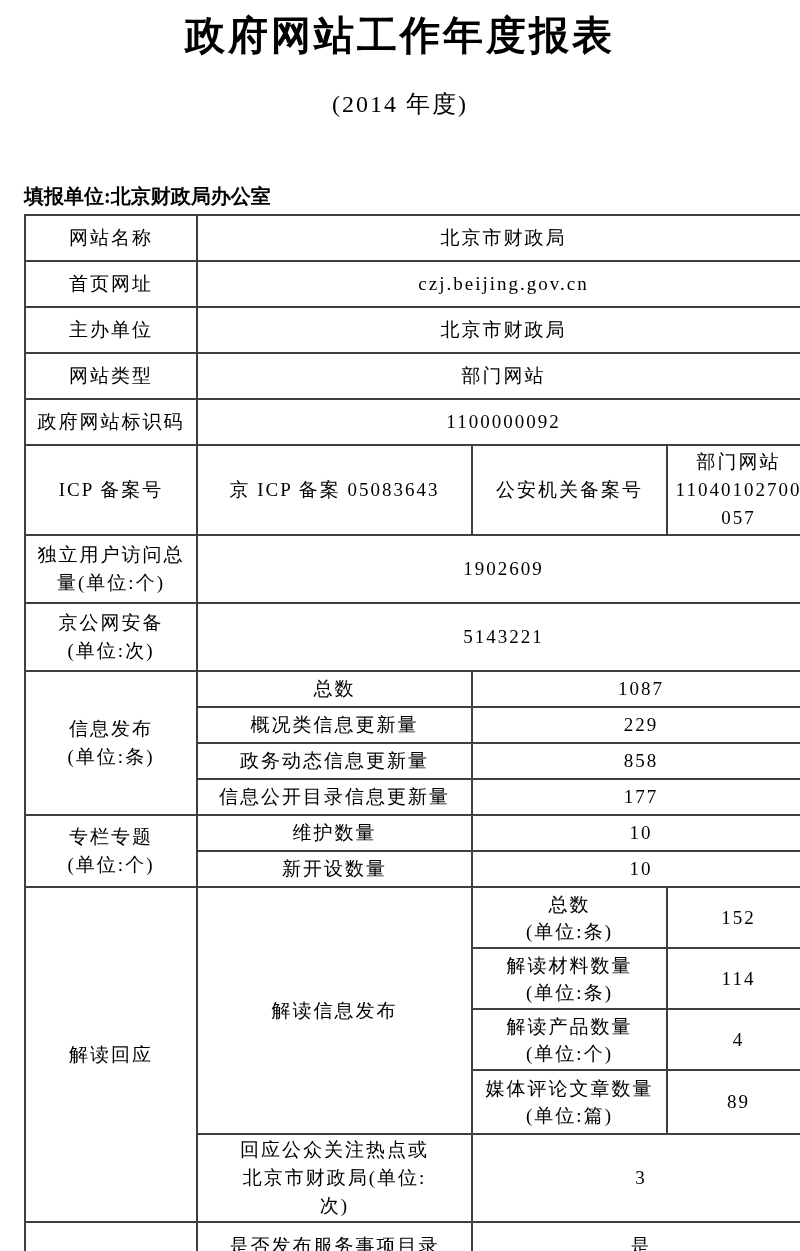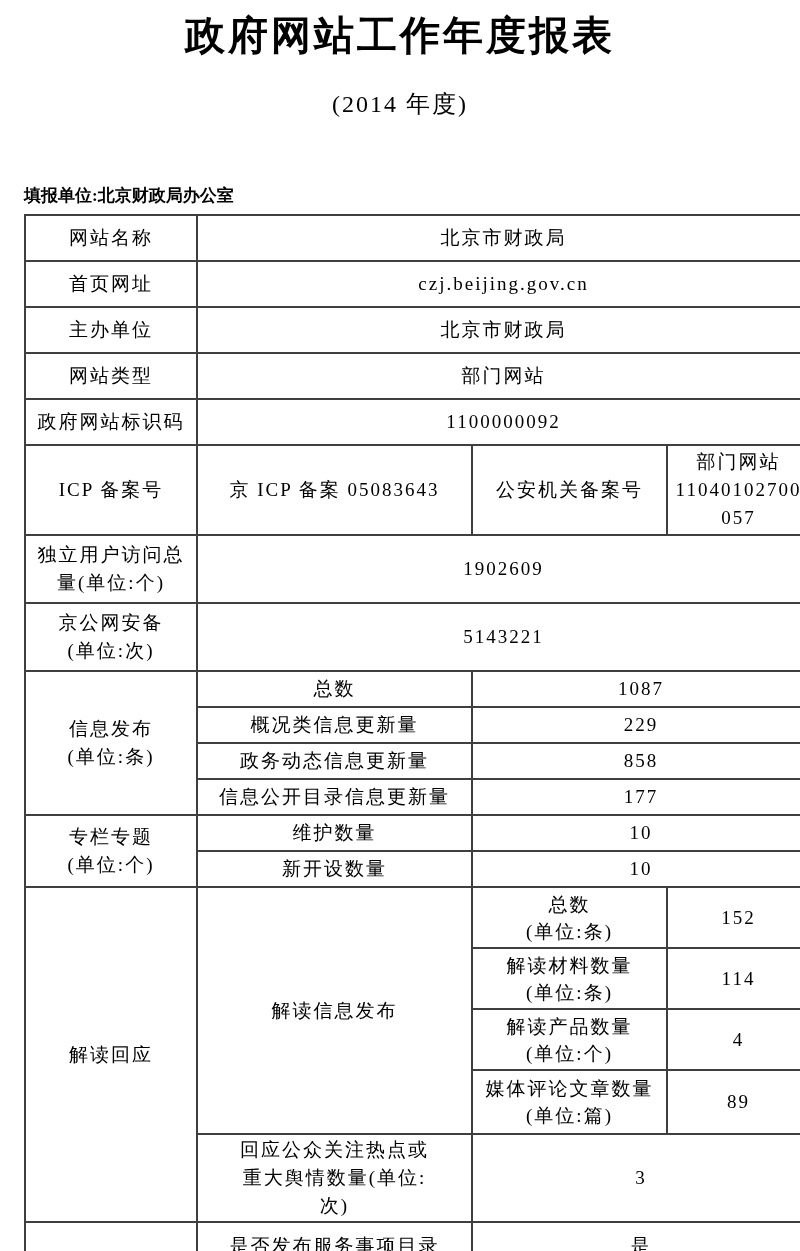--- a/index.html
+++ b/index.html
@@ -11,21 +11,21 @@
   .page{padding:0 24px;}
   .title{
     text-align:center;font-size:40px;font-weight:bold;letter-spacing:3px;
     padding-top:12px;line-height:46px;
     font-family:"Liberation Sans","DejaVu Sans",sans-serif;
   }
   .subtitle{
     text-align:center;font-size:24px;letter-spacing:2px;margin-top:32px;line-height:28px;
   }
   .reporting-unit{
-    font-size:17px;font-weight:bold;margin-top:66px;margin-bottom:6px;line-height:24px;
+    font-size:20px;font-weight:bold;margin-top:66px;margin-bottom:6px;line-height:24px;
   }
   table.report{
     border-collapse:collapse;table-layout:fixed;width:785px;
   }
   table.report td{
     border:2px solid #3f3f3f;
     text-align:center;vertical-align:middle;
     font-size:19px;letter-spacing:2px;
     padding:1px 4px;overflow:hidden;
   }
@@ -165,21 +165,21 @@
     <tr class="h64">
       <td>
         <span class="ln2">媒体评论文章数量</span>
         <span class="ln2">(单位:篇)</span>
       </td>
       <td>89</td>
     </tr>
     <tr class="h88">
       <td>
         <span class="ln">回应公众关注热点或</span>
-        <span class="ln">重大舆情数量(单位:</span>
+        <span class="ln">北京市财政局(单位:</span>
         <span class="ln">次)</span>
       </td>
       <td colspan="2">3</td>
     </tr>
 
     <tr class="h43">
       <td></td>
       <td>是否发布服务事项目录</td>
       <td colspan="2">是</td>
     </tr>

